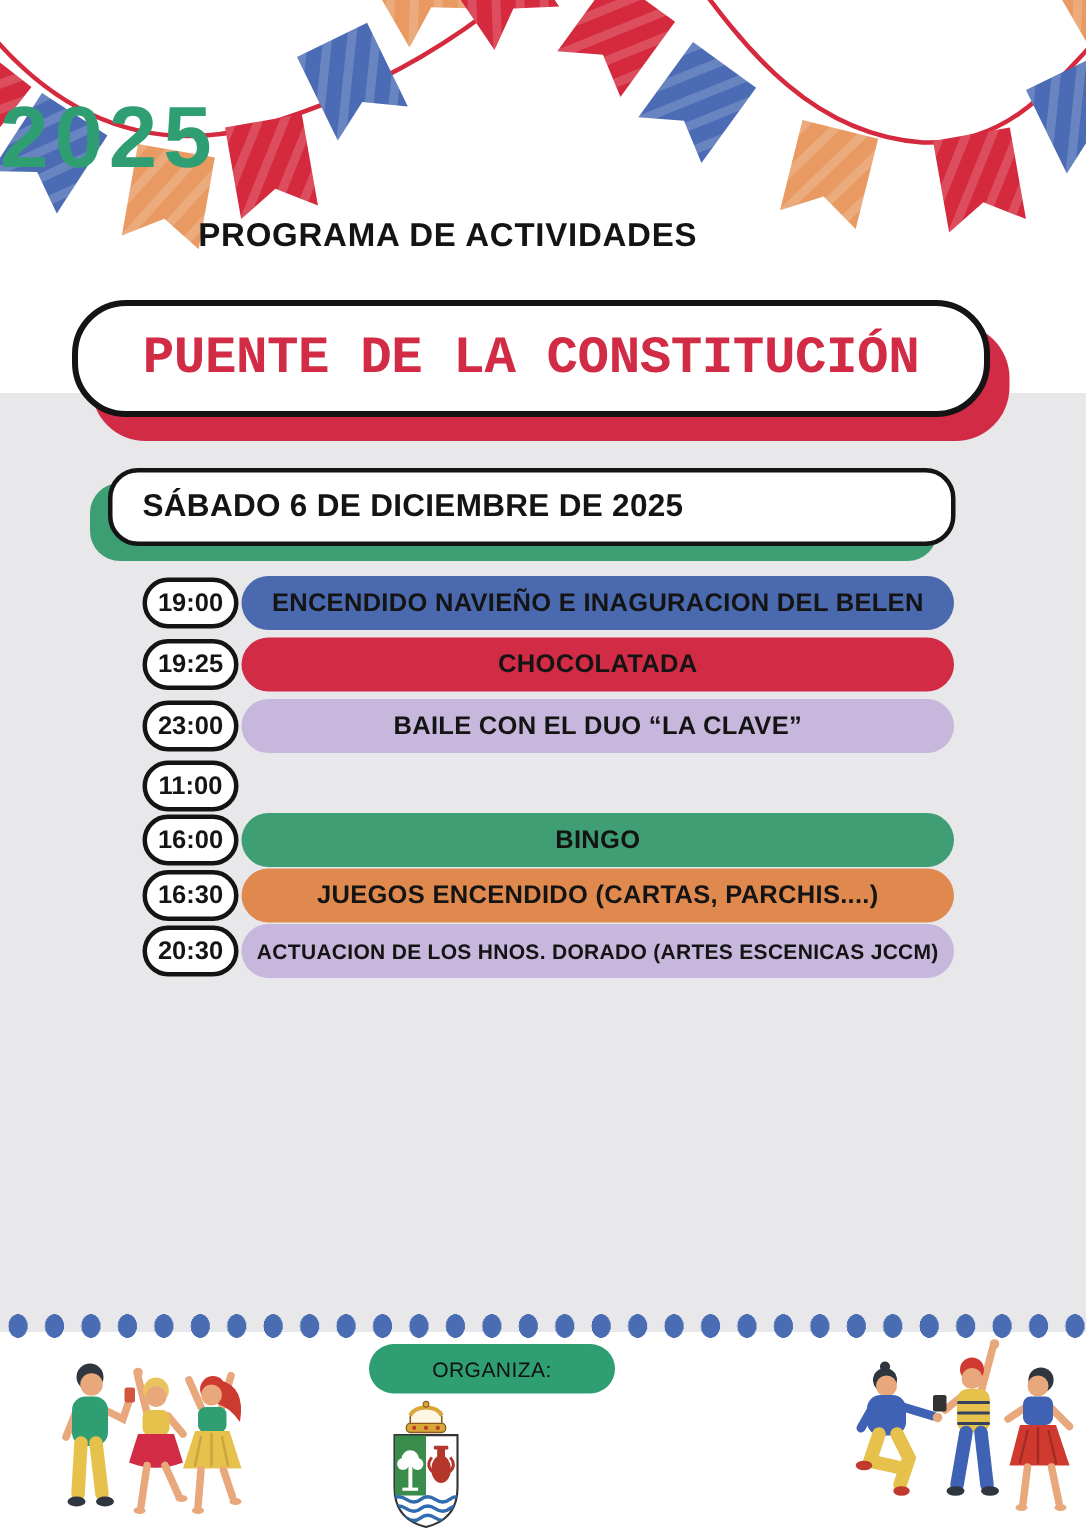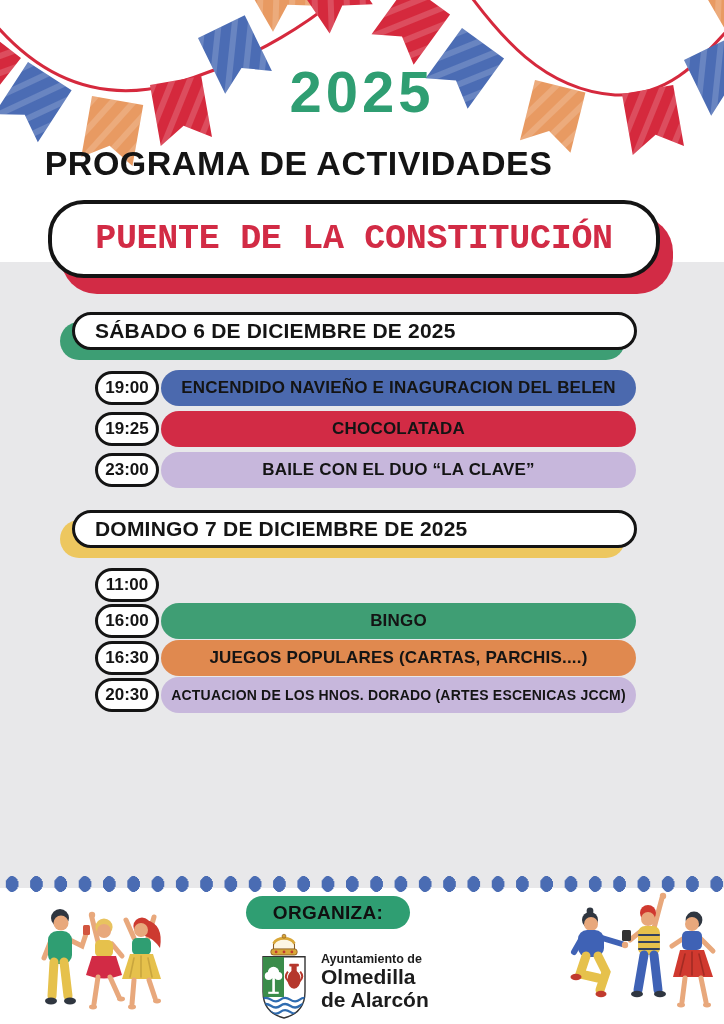--- a/index.html
+++ b/index.html
@@ -7,39 +7,39 @@
     position:relative; width:724px; height:1024px; overflow:hidden;
     background:#ffffff; font-family:"Liberation Sans","DejaVu Sans",sans-serif;
     color:#141414;
   }
   .gray-band { position:absolute; top:262px; left:0; width:724px; height:626px; background:var(--bg-main); }
   .footer-band { position:absolute; top:888px; left:0; width:724px; height:136px; background:#ffffff; }
 
   
   .bunting { position:absolute; top:0; left:0; }
   .year {
-    position:absolute; top:58px; left:0; width:724px; text-align:center;
+    position:absolute; top:58px; left:0; width:724px; text-align:left;
     font-size:58px; font-weight:800; letter-spacing:4px; color:var(--c-green);
   }
   .subtitle {
     position:absolute; top:144px; left:0; width:597px; text-align:center;
-    font-size:34px; font-weight:800; color:#141414; letter-spacing:0.5px;
+    font-size:22px; font-weight:800; color:#141414; letter-spacing:0.5px;
   }
   .title-card {
     position:absolute; top:200px; left:48px; width:604px; height:70px;
     background:#fff; border:4px solid #141414; border-radius:36px;
     display:flex; align-items:center; justify-content:center;
     box-shadow:13px 16px 0 var(--shadow-c);
   }
   .title-card span { font-size:35px; font-weight:900; color:var(--c-red); letter-spacing:-0.3px;font-family:Liberation Mono, monospace; }
 
   
   .schedule { position:absolute; top:312px; left:0; width:724px; }
   .day-header {
-    margin:0 0 20px 72px; width:565px; height:38px; box-sizing:border-box;
+    margin:0 0 20px 72px; width:565px; height:52px; box-sizing:border-box;
     background:#fff; border:3px solid #141414; border-radius:20px;
     display:flex; align-items:center; padding-left:20px;
     font-size:21px; font-weight:800; letter-spacing:0.2px;
     box-shadow:-12px 10px 0 var(--shadow-c);
   }
   .day-header.sunday { margin-top:22px; }
   .rows { padding:0 88px 0 95px; }
   .row { display:flex; align-items:center; gap:2px; margin-bottom:5px; }
   .rows.sun .row { margin-bottom:1px; }
   .time-pill {
@@ -60,21 +60,21 @@
     position:absolute; top:874px; left:0; width:724px; height:20px;
     background-image:radial-gradient(ellipse 6.5px 8px at 12px 10px, var(--c-dot) 97%, transparent 100%);
     background-size:24.3px 20px; background-repeat:repeat-x;
   }
 
   
   .organiza {
     position:absolute; top:896px; left:246px; width:164px; height:33px;
     background:var(--c-green); border-radius:17px;
     display:flex; align-items:center; justify-content:center;
-    font-size:19px; font-weight:700; color:#101010; letter-spacing:0.3px;
+    font-size:14px; font-weight:400; color:#101010; letter-spacing:0.3px;
   }
   .logo { position:absolute; top:932px; left:256px; display:flex; gap:9px; }
   .logo-text { padding-top:20px; color:#1c1c1c; }
   .logo-line1 { font-size:12.5px; font-weight:700; }
   .logo-line2 { font-size:21px; font-weight:700; line-height:1.08; }
   .logo-line3 { font-size:21px; font-weight:700; line-height:1.08; }
   .dancers-left  { position:absolute; left:22px;  top:898px; }
   .dancers-right { position:absolute; left:546px; top:888px; }
 </style>
 </head>
@@ -167,33 +167,32 @@
       <div class="row">
         <span class="time-pill">19:25</span>
         <span class="event-pill" style="--pill-bg: #d22b45;">CHOCOLATADA</span>
       </div>
       <div class="row">
         <span class="time-pill">23:00</span>
         <span class="event-pill" style="--pill-bg: #c7b7dc;">BAILE CON EL DUO “LA CLAVE”</span>
       </div>
     </div>
 
-    <div class="day-header sunday" style="--shadow-c: #edc75f;">DOMINGO 7 DE DICIEMBRE DE 2025</div>
 
     <div class="rows sun">
       <div class="row">
         <span class="time-pill">11:00</span>
       </div>
       <div class="row">
         <span class="time-pill">16:00</span>
         <span class="event-pill" style="--pill-bg: #3f9e74;">BINGO</span>
       </div>
       <div class="row">
         <span class="time-pill">16:30</span>
-        <span class="event-pill" style="--pill-bg: #e0894f;">JUEGOS POPULARES (CARTAS, PARCHIS....)</span>
+        <span class="event-pill" style="--pill-bg: #e0894f;">JUEGOS ENCENDIDO (CARTAS, PARCHIS....)</span>
       </div>
       <div class="row">
         <span class="time-pill">20:30</span>
         <span class="event-pill small" style="--pill-bg: #c7b7dc;">ACTUACION DE LOS HNOS. DORADO (ARTES ESCENICAS JCCM)</span>
       </div>
     </div>
   </div>
 
   <div class="dots"></div>
 
@@ -230,25 +229,20 @@
           <rect x="40.5" y="38.5" width="6" height="7" fill="#b5372c"></rect>
           <ellipse cx="43.5" cy="54" rx="7.5" ry="10.5" fill="#b5372c"></ellipse>
           <path d="M36.5,45 q-5,6 0.5,11" fill="none" stroke="#b5372c" stroke-width="2.2"></path>
           <path d="M50.5,45 q5,6 -0.5,11" fill="none" stroke="#b5372c" stroke-width="2.2"></path>
           <path d="M6,77 q5,-4 11,0 t11,0 t11,0 t11,0 t11,0" fill="none" stroke="#2f6cb0" stroke-width="2.6"></path>
           <path d="M6,84 q5,-4 11,0 t11,0 t11,0 t11,0 t11,0" fill="none" stroke="#2f6cb0" stroke-width="2.6"></path>
           <path d="M6,91 q5,-4 11,0 t11,0 t11,0 t11,0 t11,0" fill="none" stroke="#2f6cb0" stroke-width="2.6"></path>
         </g>
       </g>
     </svg>
-    <div class="logo-text">
-      <div class="logo-line1">Ayuntamiento de</div>
-      <div class="logo-line2">Olmedilla</div>
-      <div class="logo-line3">de Alarcón</div>
-    </div>
   </div>
 
   <svg class="dancers-left" width="160" height="124" viewBox="0 0 160 124">
     <g stroke-linecap="round">
 
       <circle cx="38" cy="20" r="9" fill="#2f3640"></circle>
       <circle cx="39" cy="25" r="7.5" fill="#e8a87c"></circle>
       <path d="M30,40 L22,60" stroke="#e8a87c" stroke-width="5" fill="none"></path>
       <path d="M48,42 L60,48 L64,36" stroke="#e8a87c" stroke-width="5" fill="none"></path>
       <rect x="61" y="27" width="7" height="10" rx="1.5" fill="#d2553f"></rect>

